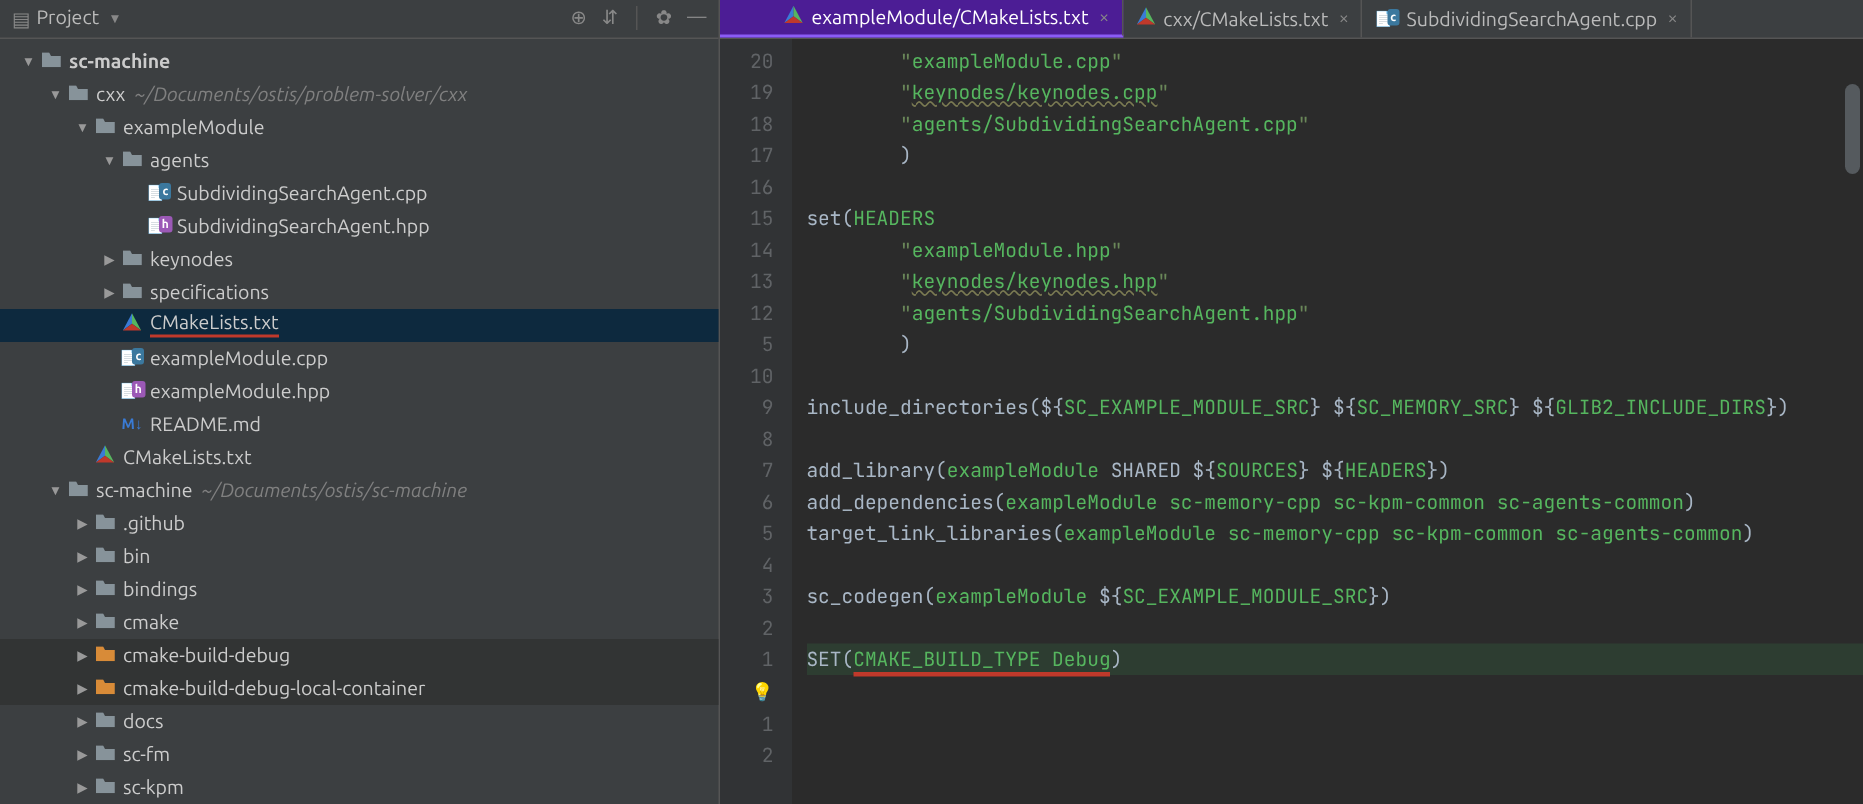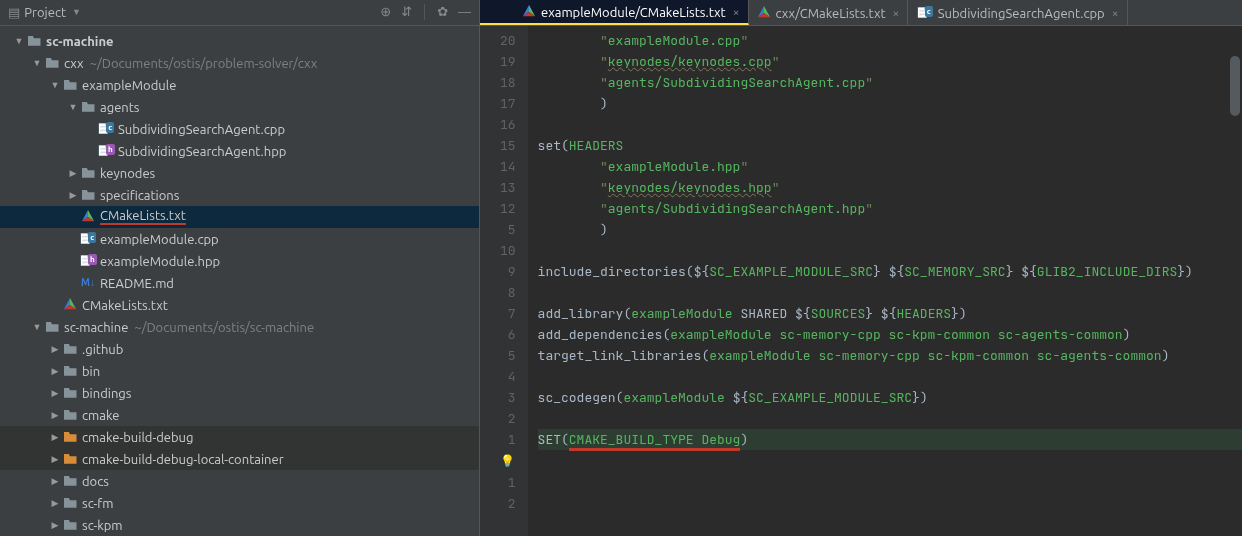--- a/index.html
+++ b/index.html
@@ -67,21 +67,21 @@
 .tree-row .icon {
   width: 16px;
   height: 16px;
   display: inline-flex;
   align-items: center;
   justify-content: center;
   margin-right: 4px;
 }
 .tree-row .label { color: #ccc; }
 .tree-row.bold .label { font-weight: bold; }
-.tree-row .hint { color: #808080; margin-left: 6px; }
+.tree-row .hint { color: #808080; margin-left: 6px; font-style: italic; }
 .tree-row .underline-red { border-bottom: 2px solid #c0392b; padding-bottom: 1px;}
 .folder-icon::before { content: ""; display:inline-block; width:13px; height:10px; background:#87939a; clip-path: polygon(0 0, 40% 0, 50% 25%, 100% 25%, 100% 100%, 0 100%); }
 .folder-orange .folder-icon::before { background:#d88b38; }
 .cmake-icon svg { width:14px; height:14px; }
 .cpp-icon { font-size:10px; color:#fff; }
 .cpp-icon .chip { background:#3b789e; color:#fff; font-size:8px; font-weight:bold; padding:1px 2px; border-radius:2px; margin-left:-4px; position:relative; top:-2px;}
 .hpp-icon .chip { background:#9b59b6; }
 
 .editor-area {
   flex: 1;
@@ -99,23 +99,23 @@
 .tab {
   display: flex;
   align-items: center;
   gap: 5px;
   padding: 0 8px;
   border-right: 1px solid #555;
   color: #bbb;
   cursor: pointer;
 }
 .tab.active {
-  background: #0f172a;
+  background: #4c1d95;
   color: #fff;
-  border-bottom: 2px solid #fde047;
+  border-bottom: 2px solid #8b5cf6;
   padding-left: 42px;
 }
 .tab .close-x { color:#888; font-size:12px; margin-left:2px; }
 .editor-body {
   flex: 1;
   display: flex;
   font-family: "JetBrains Mono","Consolas","Menlo",monospace;
   font-size: 13px;
   line-height: 21px;
   overflow: auto;

